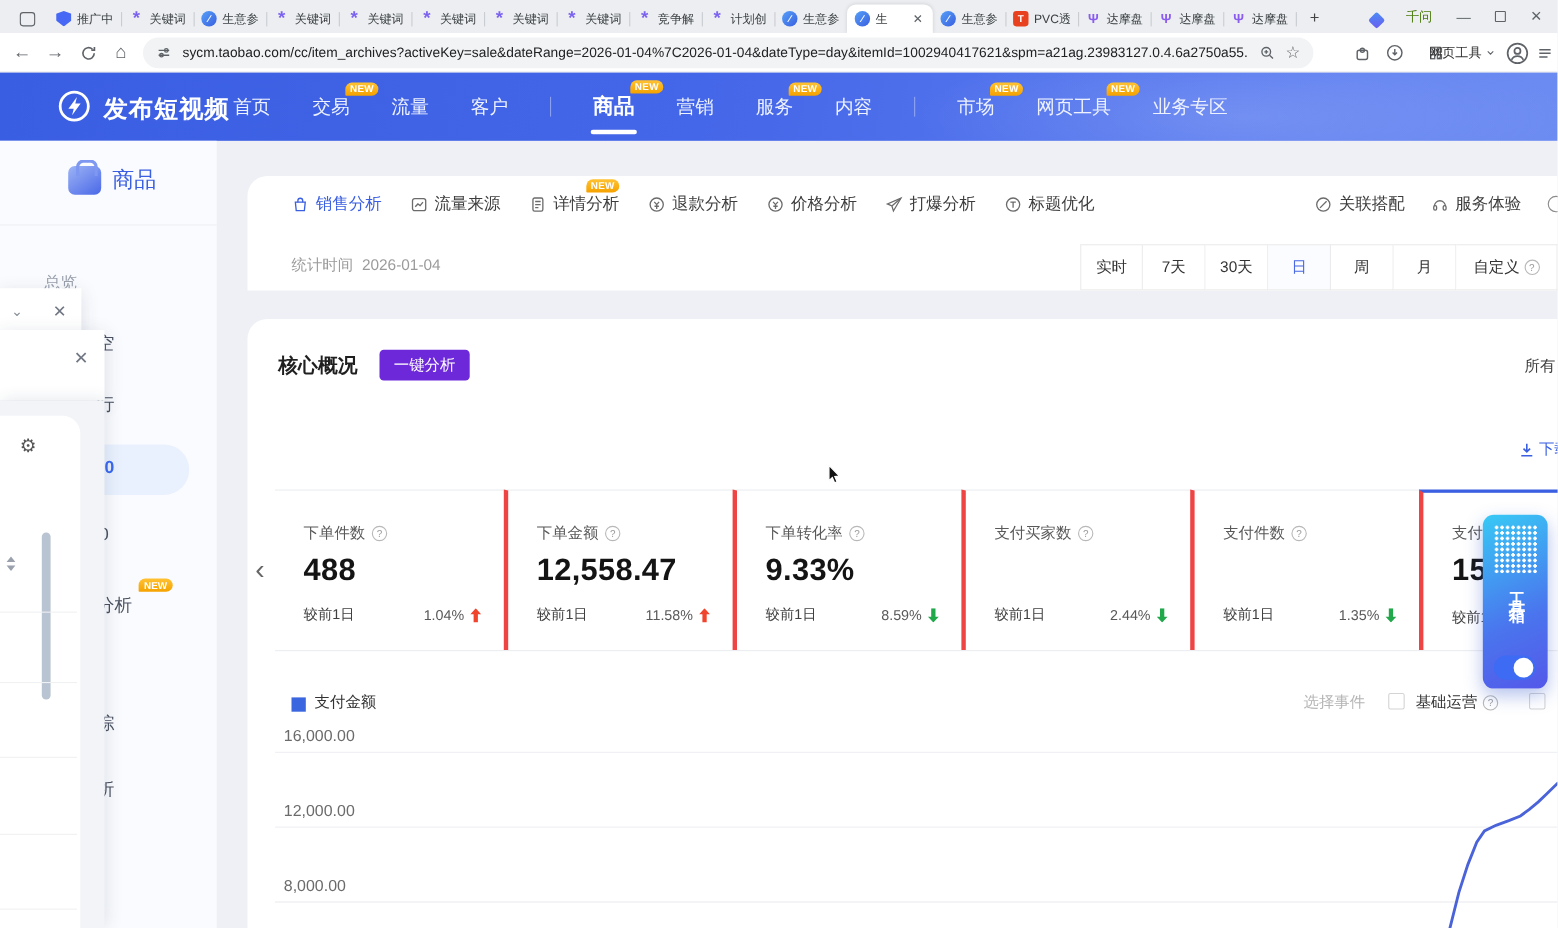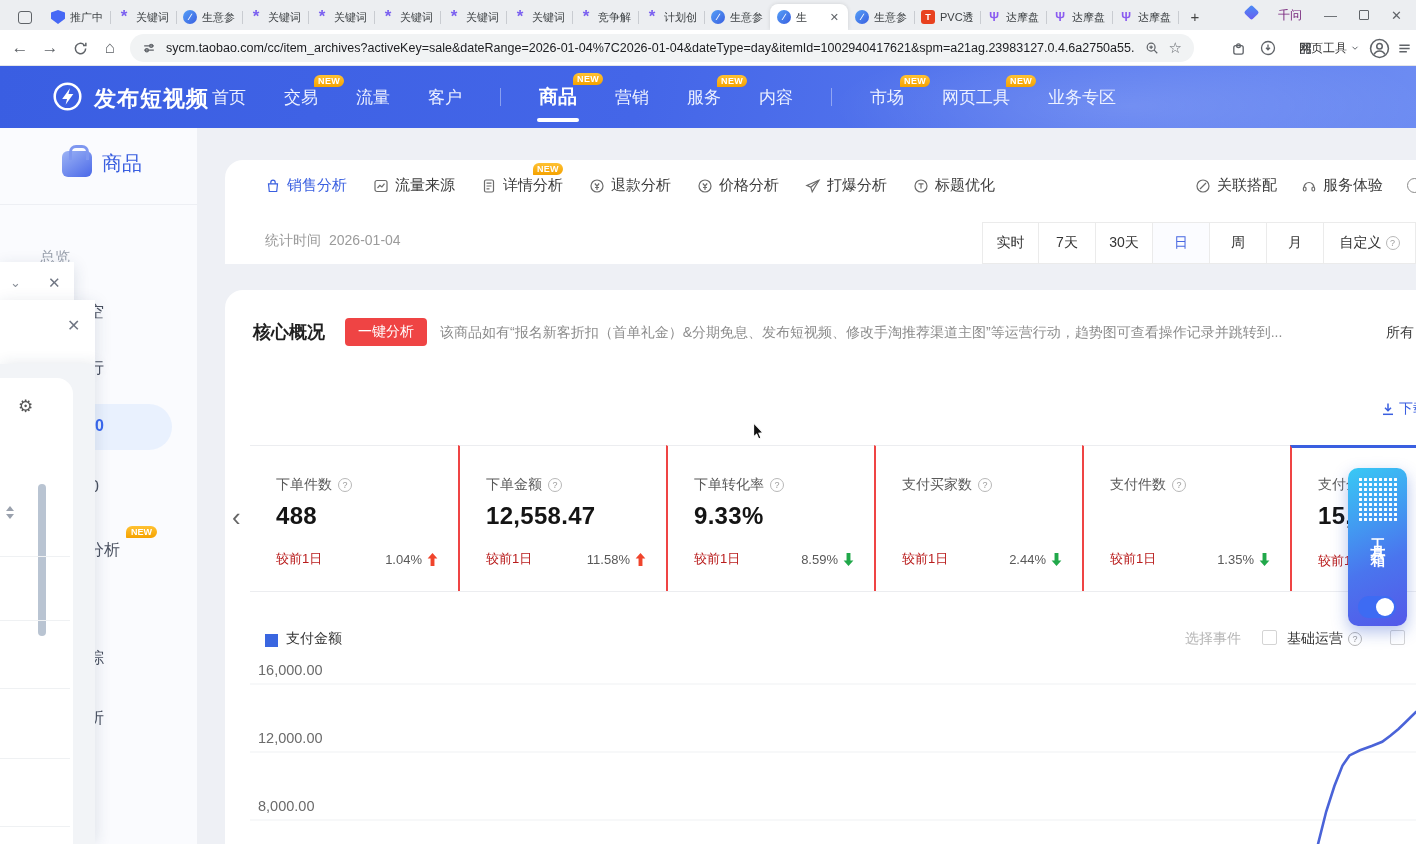--- a/index.html
+++ b/index.html
@@ -18,21 +18,21 @@
   .tclose { font-size:11px; color:#5f6368; padding:0 2px; }
   .fav { width:14px; height:14px; flex:0 0 14px; display:flex; align-items:center; justify-content:center; font-weight:bold; border-radius:3px; }
   .fav-screenshot { border:1.6px solid #5f6368; border-radius:3px; width:13px; height:13px; }
   .fav-shield { background:#4668f5; clip-path:polygon(50% 0,100% 18%,100% 62%,50% 100%,0 62%,0 18%); }
   .fav-asterisk { color:#7b61f0; font-size:17px; line-height:10px; }
   .fav-compass { background:linear-gradient(135deg,#55a0f7,#3a5fe0); border-radius:50%; color:#fff; font-size:9px; }
   .fav-tred { background:#e8411f; color:#fff; font-size:9px; }
   .fav-trident { color:#8b5cf0; font-size:12px; }
   .newtab { width:22px; height:22px; margin:0 0 3px 6px; border-radius:50%; display:flex; align-items:center; justify-content:center; color:#444; font-size:15px; }
   .stripright { position:absolute; right:0; top:0; height:30px; display:flex; align-items:center; gap:22px; padding-right:14px; }
-  .qianwen { display:flex; align-items:flex-start; gap:21px; font-size:12px; color:#701a75; }
+  .qianwen { display:flex; align-items:flex-end; gap:21px; font-size:12px; color:#4d7c0f; }
   .qicon { width:11px; height:11px; background:linear-gradient(135deg,#4a8df5,#6a5cf0); transform:rotate(45deg); border-radius:2px; }
   .wbtn { color:#5f6368; font-size:13px; }
   .wmax { width:10px; height:10px; border:1.4px solid #5f6368; border-radius:1px; }
 
   
   .addressbar { position:absolute; left:0; top:30px; width:1416px; height:36px; background:#fff; border-bottom:1px solid #e4e6e9; }
   .navico { position:absolute; top:0; height:36px; display:flex; align-items:center; justify-content:center; color:#5f6368; font-size:17px; width:24px; }
   .urlpill { position:absolute; left:130px; top:4px; width:1064px; height:28px; background:#f1f3f4; border-radius:14px; display:flex; align-items:center; padding:0 12px; gap:10px; }
   .urltext { flex:1; font-size:12.5px; color:#202124; white-space:nowrap; overflow:hidden; }
   .abicon { color:#5f6368; display:flex; align-items:center; }
@@ -103,35 +103,35 @@
   .cuticon { width:15px; height:15px; border:1.4px solid #8a8a8a; border-radius:50%; margin-right:-10px; }
 
   .stattime { position:absolute; left:265px; top:232px; color:#9b9b9b; font-size:14px; display:flex; gap:8px; }
   #seg { position:absolute; right:0; top:222px; height:42px; display:flex; }
   .seg { min-width:57px; height:42px; display:flex; align-items:center; justify-content:center; gap:4px; border:1px solid #ebebeb; border-left:none; font-size:14px; color:#333; background:#fff; }
   .seg:first-child { border-left:1px solid #ebebeb; }
   .seg:last-child { min-width:92px; }
   .segactive { color:#4a69e2; background:#fbfcff; }
 
   .ovtitle { position:absolute; left:253px; top:320px; font-size:18px; font-weight:700; color:#1f1f1f; }
-  .analyzebtn { position:absolute; left:345px; top:318px; background:#ef4444; color:#fff; font-size:14px; padding:5px 13px; border-radius:4px; }
+  .analyzebtn { position:absolute; left:345px; top:318px; background:#6d28d9; color:#fff; font-size:14px; padding:5px 13px; border-radius:4px; }
   .ovdesc { position:absolute; left:440px; top:324px; width:936px; font-size:14px; color:#8c8c8c; white-space:nowrap; overflow:hidden; }
   .ovright { position:absolute; left:1386px; top:324px; font-size:14px; color:#3d3d3d; font-weight:500; white-space:nowrap; }
   .dllink { position:absolute; left:1381px; top:400px; display:flex; align-items:center; gap:4px; color:#3a5fe0; font-size:14px; white-space:nowrap; }
 
   
   .prevchev { position:absolute; left:232px; top:504px; font-size:26px; color:#666; line-height:26px; }
   #mrow { position:absolute; left:250px; top:445px; width:1248px; height:147px; display:flex; border-bottom:1px solid #ecedf0; }
   .mcard { position:relative; width:208px; flex:0 0 208px; border-top:1px solid #ecedf0; padding:30px 0 0 26px; }
-  .mcard + .mcard { border-left:2px solid #ef4444; }
+  .mcard + .mcard { border-left:4px solid #ef4444; }
   .mcard.mactive { border-top:3px solid #3a5fe0; padding-top:28px; }
   .mhead { display:flex; align-items:center; gap:6px; font-size:14px; color:#595959; }
-  .mval { margin-top:8px; font-size:24px; font-weight:700; color:#141414; letter-spacing:.3px; }
+  .mval { margin-top:8px; font-size:28px; font-weight:700; color:#141414; letter-spacing:.3px; }
   .mfoot { position:absolute; left:26px; right:20px; top:104px; display:flex; justify-content:space-between; align-items:center; }
-  .mcompare { font-size:13px; color:#b91c1c; }
+  .mcompare { font-size:13px; color:#404040; }
   .mdelta { display:flex; align-items:center; gap:5px; font-size:13px; color:#595959; }
   .help { width:14px; height:14px; border:1px solid #b8b8b8; border-radius:50%; color:#9b9b9b; font-size:9px; display:inline-flex; align-items:center; justify-content:center; }
 
   
   .legendsq { position:absolute; left:265px; top:634px; width:13px; height:13px; background:#3a66e0; }
   .legendlabel { position:absolute; left:286px; top:630px; font-size:14px; color:#333; }
   .evlabel { position:absolute; left:1185px; top:630px; font-size:14px; color:#b5b5b5; }
   .cb { position:absolute; width:15px; height:15px; border:1px solid #d4d4d4; border-radius:2px; background:#fff; top:630px; }
   .cb1 { left:1262px; }
   .cb2 { left:1390px; }
@@ -473,21 +473,20 @@
       </div>
       <div class="seg">
         <span>自定义</span>
         <span class="help">?</span>
       </div>
     </div>
 
   <div class="cardB"></div>
   <div class="ovtitle">核心概况</div>
   <div class="analyzebtn">一键分析</div>
-  <div class="ovdesc">该商品如有“报名新客折扣（首单礼金）&amp;分期免息、发布短视频、修改手淘推荐渠道主图”等运营行动，趋势图可查看操作记录并跳转到...</div>
   <div class="ovright">所有</div>
   <div class="dllink">
     <svg width="14" height="14" viewBox="0 0 14 14" fill="none" stroke="#3a5fe0" stroke-width="1.5">
         <path d="M7 1.5v7M4 5.8L7 8.8l3-3"></path>
         <path d="M2 12.3h10"></path>
       </svg>
     <span>下载</span>
   </div>
 
   <div class="prevchev">‹</div>

